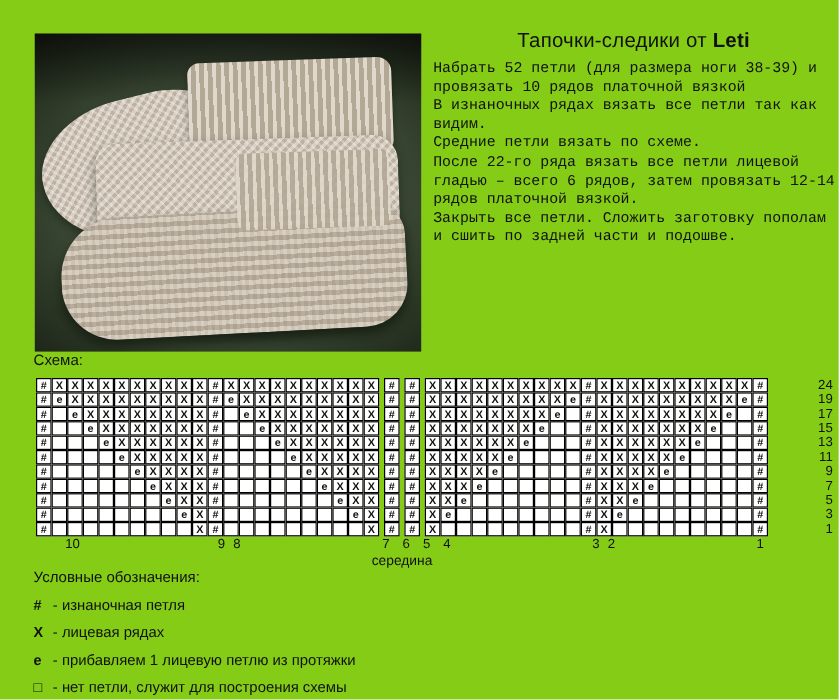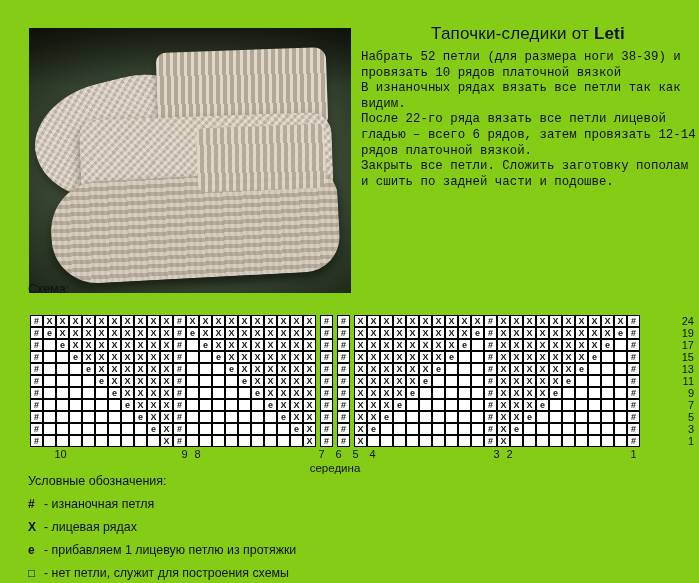--- a/index.html
+++ b/index.html
@@ -36,21 +36,21 @@
   #ph-cuff-back{left:128px;top:22px;width:170px;height:78px;border-radius:10px 12px 8px 8px;transform:rotate(-2deg);box-shadow:0 3px 6px rgba(10,15,8,.4);}
   #ph-body{left:52px;top:88px;width:252px;height:118px;border-radius:16px 22px 30px 26px;transform:rotate(-2deg);box-shadow:0 5px 10px rgba(10,15,8,.45);}
   #ph-lower{left:22px;top:148px;width:288px;height:102px;border-radius:50px 26px 36px 46px;transform:rotate(-3deg);box-shadow:0 6px 10px rgba(8,12,6,.55);}
   #ph-rib-mid{left:168px;top:98px;width:128px;height:64px;border-radius:8px;transform:rotate(-2deg);opacity:.9;}
   
   #title{position:absolute;left:358px;top:24px;width:340px;text-align:center;font-size:17px;letter-spacing:.2px;}
   #title .brand{font-weight:bold;}
   #instructions{position:absolute;left:361px;top:50px;width:337px;font-size:12.4px;line-height:15.6px;}
   #instructions p{margin:0;font-family:Liberation Mono, monospace;}
   
-  #schema-label{position:absolute;left:28px;top:282px;font-size:12.5px;font-weight:normal;}
+  #schema-label{position:absolute;left:28px;top:293px;font-size:12.5px;font-weight:normal;}
   #chart-wrap{position:absolute;left:30px;top:315px;width:610px;}
   #chart-grid{display:flex;align-items:flex-start;}
   .chart-section{display:flex;flex-direction:column;}
   .chart-row{display:flex;}
   .chart-cell{
     width:13px;height:12px;box-sizing:border-box;border:1px solid #000;background:#fff;
     display:flex;align-items:center;justify-content:center;
     font-size:9px;font-weight:bold;font-family:"Liberation Sans",sans-serif;line-height:1;
   }
   .chart-gap{width:4px;flex:0 0 4px;}
@@ -79,20 +79,21 @@
     <div class="ph knit" id="ph-body"></div>
     <div class="ph garter" id="ph-lower"></div>
     <div class="ph rib" id="ph-rib-mid"></div>
   </div>
 
   <div id="title"><span>Тапочки-следики от </span><span class="brand">Leti</span></div>
 
   <div id="instructions">
     <p>Набрать 52 петли (для размера ноги 38-39) и провязать 10 рядов платочной вязкой</p>
     <p>В изнаночных рядах вязать все петли так как видим.</p>
+    <p>Средние петли вязать по схеме.</p>
     <p>После 22-го ряда вязать все петли лицевой гладью – всего  6 рядов, затем провязать 12-14 рядов  платочной вязкой.</p>
     <p>Закрыть все петли. Сложить заготовку пополам и сшить по задней части и подошве.</p>
   </div>
 
   <div id="schema-label">Схема:</div>
   <div id="chart-wrap">
     <div id="chart-grid">
         <div class="chart-section">
           <div class="chart-row">
             <div class="chart-cell">#</div>

